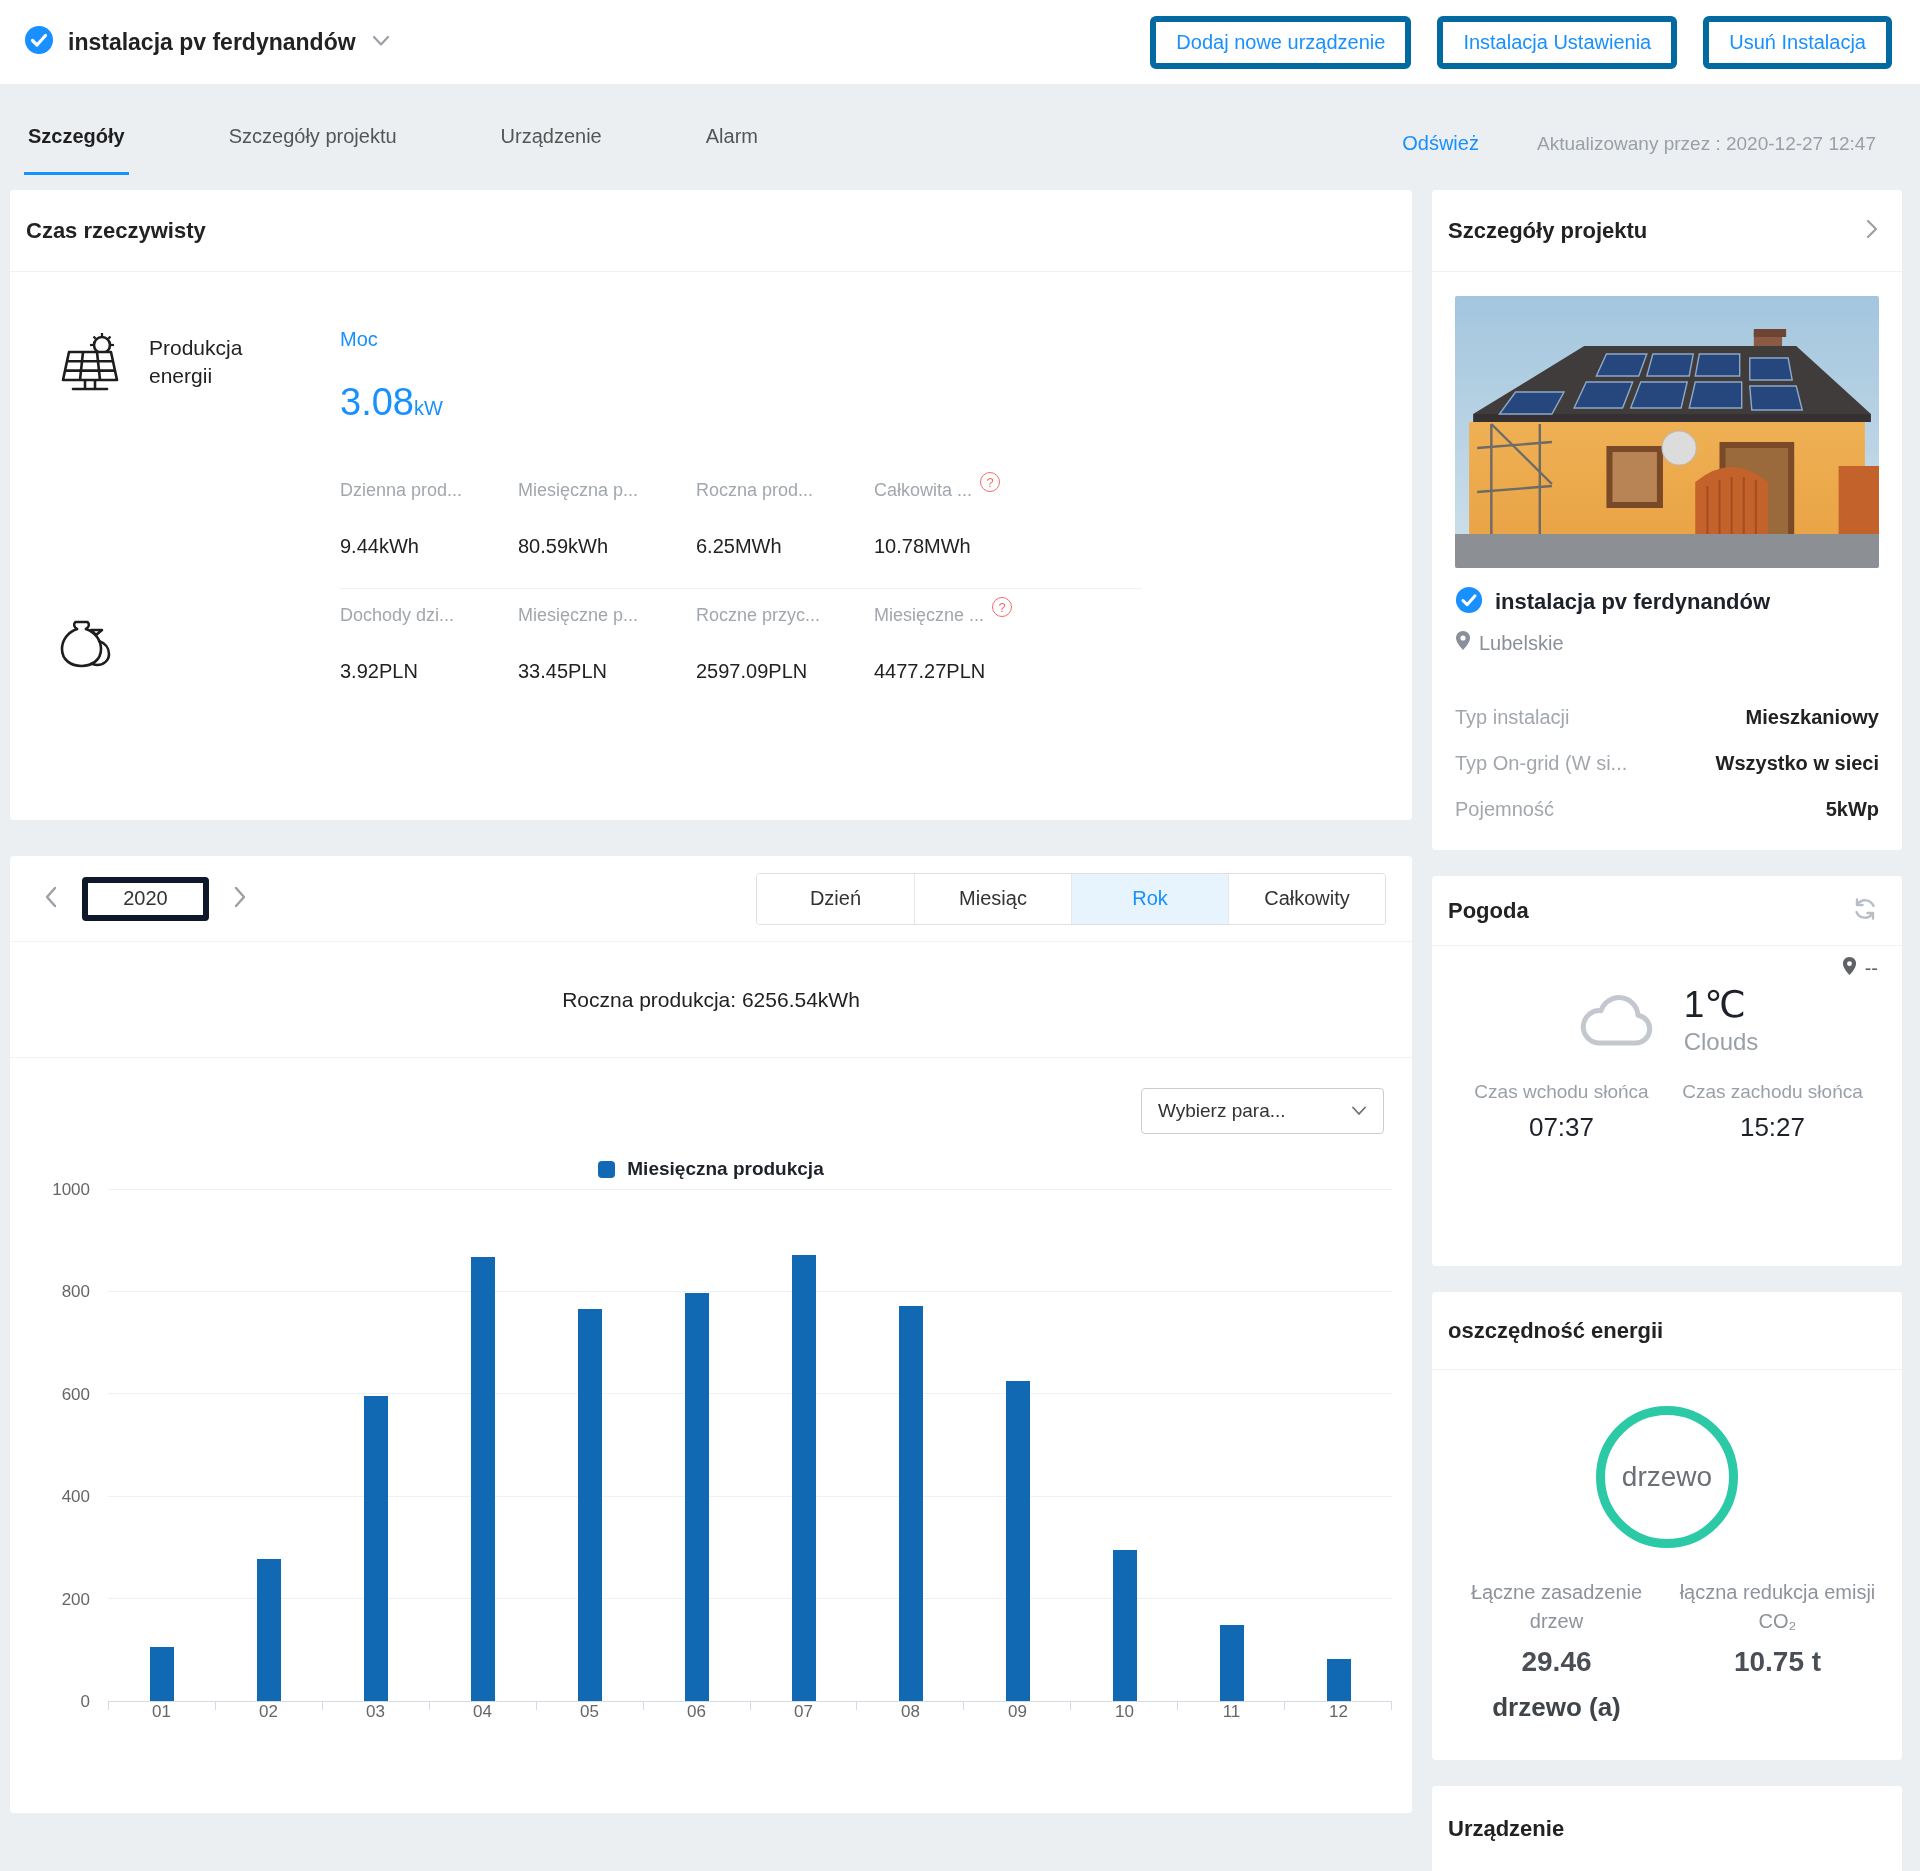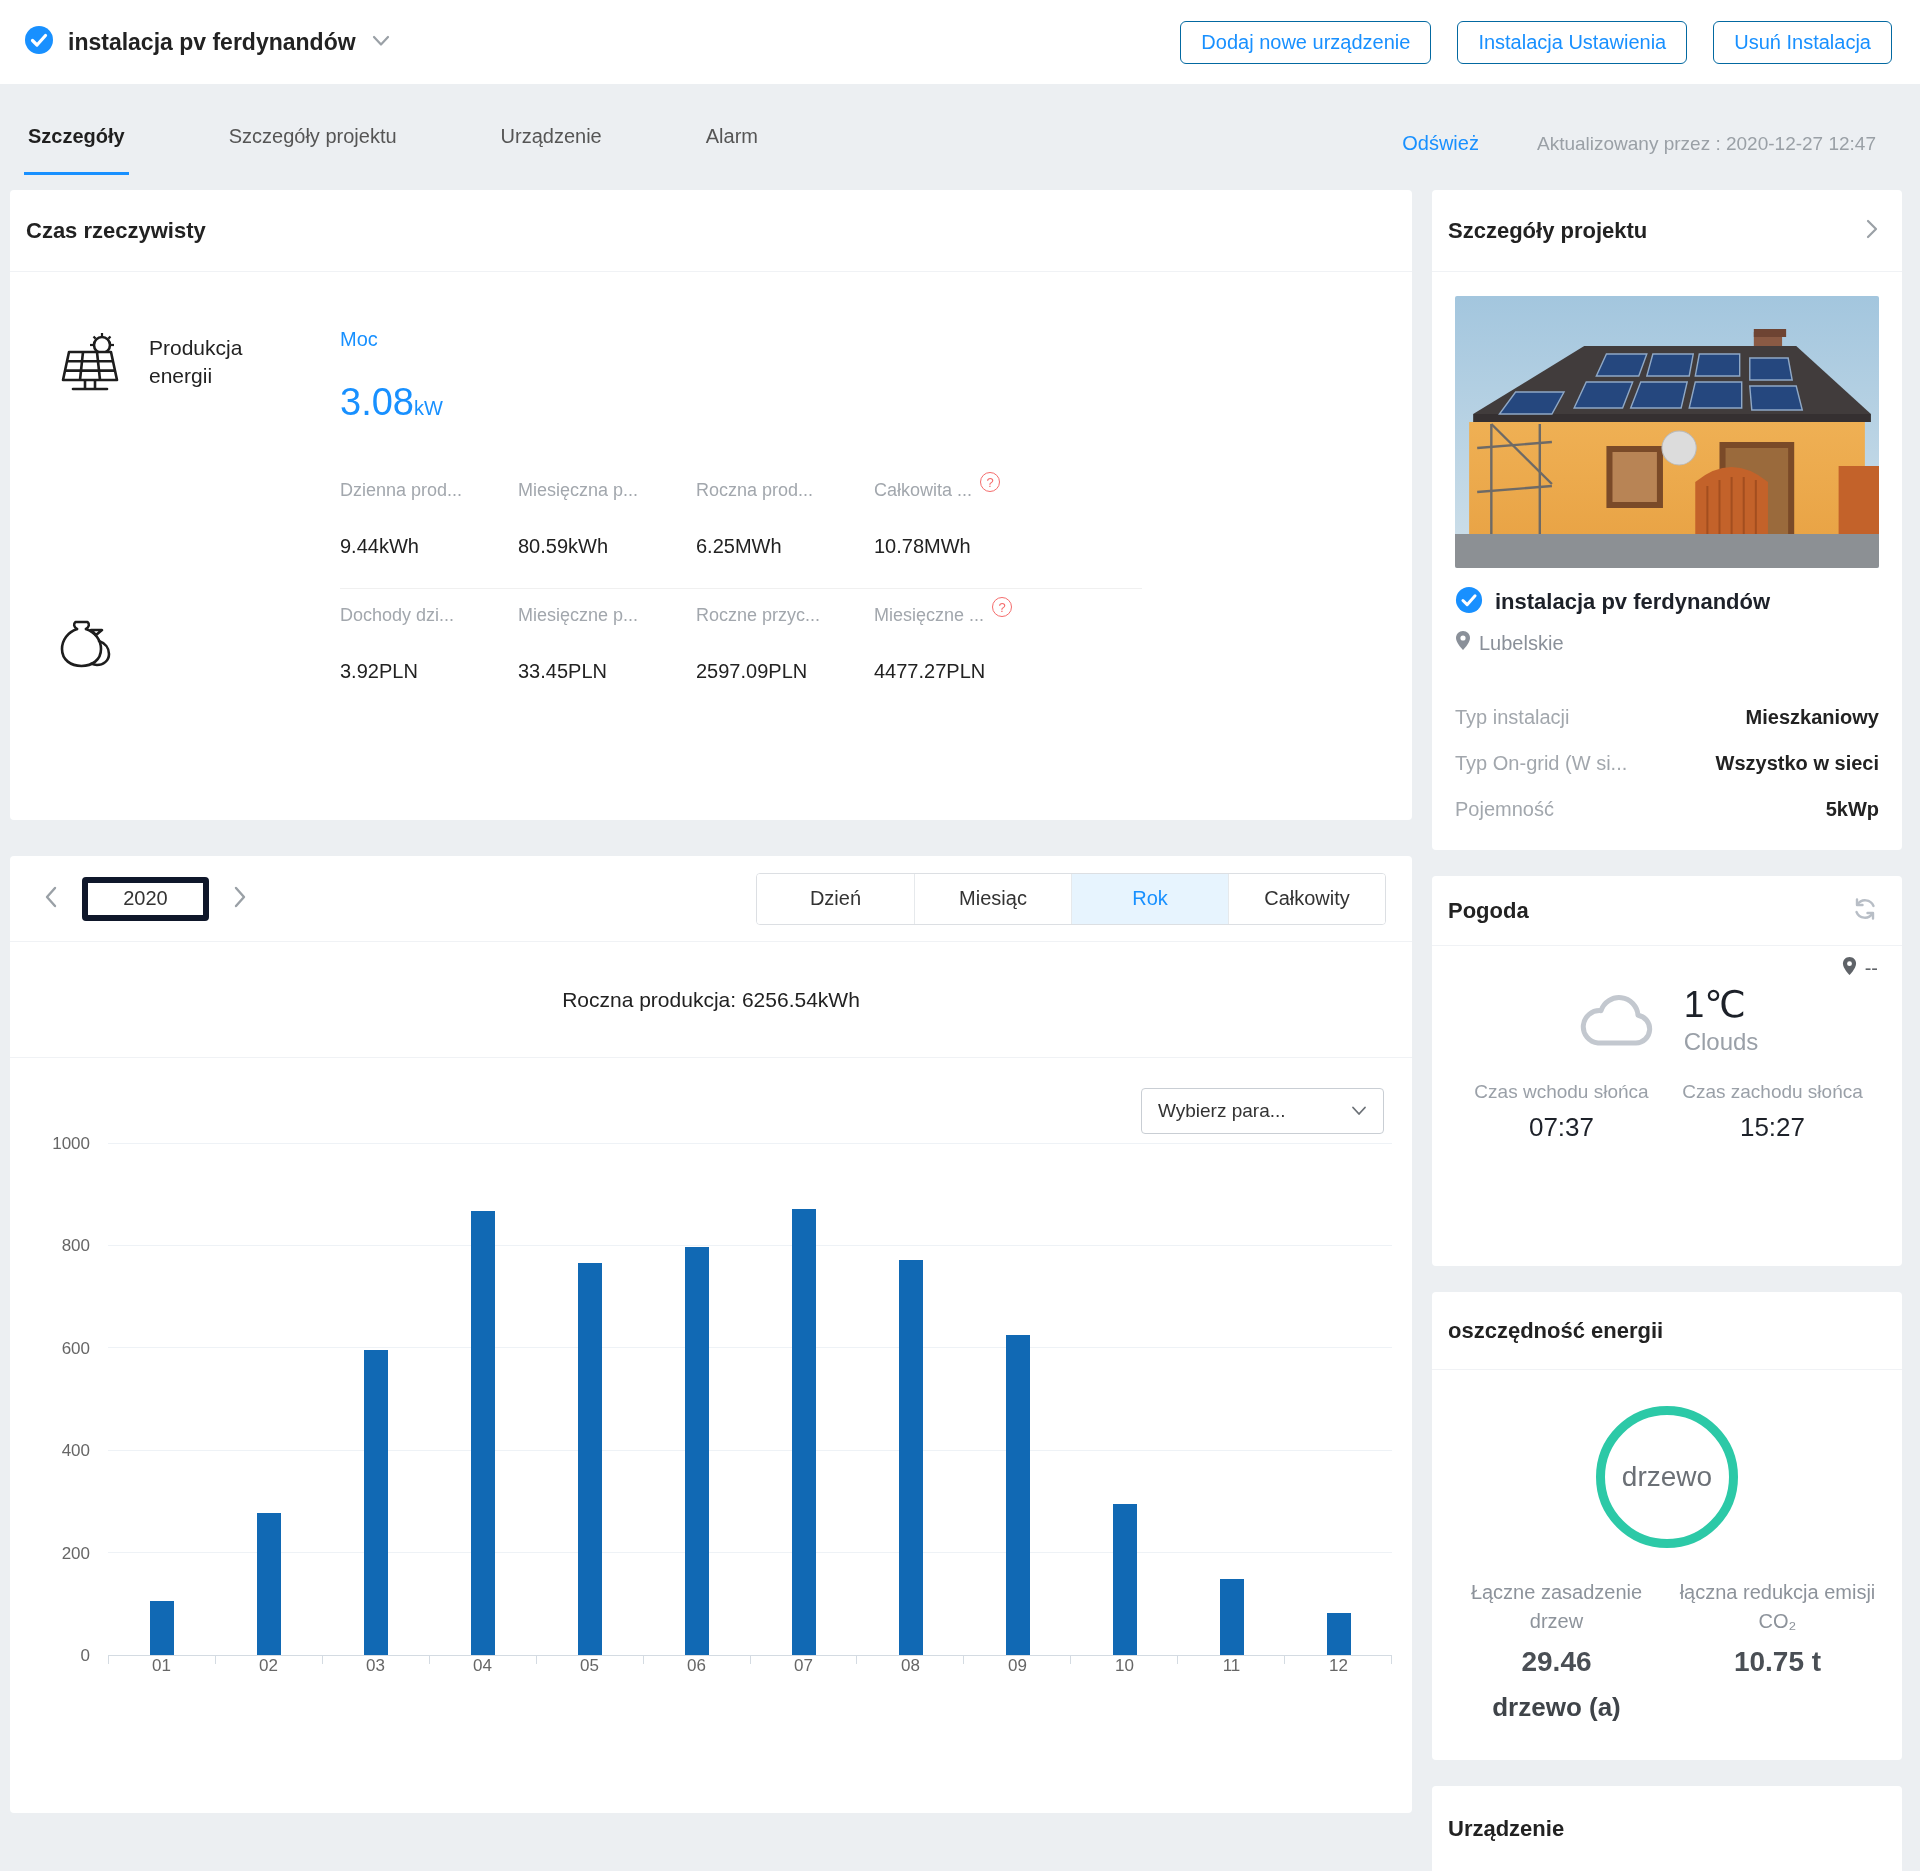--- a/index.html
+++ b/index.html
@@ -6,21 +6,21 @@
   html,body { width:1920px; height:1871px; overflow:hidden;
     font-family:"Liberation Sans","DejaVu Sans",sans-serif; background:#eceff2; color:#333; }
 
   
   .topbar { height:84px; background:#fff; display:flex; align-items:center;
     justify-content:space-between; padding:0 28px 0 24px; }
   .title-wrap { display:flex; align-items:center; gap:14px; cursor:pointer; }
   .title-text { font-size:23px; font-weight:700; color:#222; }
   .chev-down { margin-left:2px; }
   .topbar-buttons { display:flex; gap:26px; }
-  .btn-outline { background:#fff; border:1px solid #0369a1; color:#1890ff;
+  .btn-outline { background:#fff; border:6px solid #0369a1; color:#1890ff;
     font-size:20px; border-radius:6px; padding:9px 20px; cursor:pointer;
     font-family:inherit; }
 
   
   .tabrow { height:91px; display:flex; align-items:flex-end; justify-content:space-between;
     padding:0 44px 0 24px; }
   .tabs { display:flex; gap:96px; }
   .tab { font-size:20px; color:#555; padding:0 4px 24px 4px; cursor:pointer;
     border-bottom:3px solid transparent; }
   .tab.active { color:#1f1f1f; font-weight:700; border-bottom-color:#1890ff; }
@@ -324,20 +324,24 @@
 
       <div class="param-row">
         <button class="param-dropdown">
           <span>Wybierz para...</span>
           <svg width="16" height="10" viewBox="0 0 16 10">
               <polyline points="2,1.5 8,8 14,1.5" fill="none" stroke="#6b7076" stroke-width="1.8" stroke-linecap="round" stroke-linejoin="round"></polyline>
             </svg>
         </button>
       </div>
 
+      <div class="legend-row">
+        <span class="legend-marker" id="legendMarker" style="background: rgb(17, 105, 180);"></span>
+        <span class="legend-text">Miesięczna produkcja</span>
+      </div>
 
       <div class="chart-wrap">
         <div class="plot-outer">
           <div class="y-gutter" id="yGutter">
               <span class="y-tick" style="bottom: 0%;">0</span>
               <span class="y-tick" style="bottom: 20%;">200</span>
               <span class="y-tick" style="bottom: 40%;">400</span>
               <span class="y-tick" style="bottom: 60%;">600</span>
               <span class="y-tick" style="bottom: 80%;">800</span>
               <span class="y-tick" style="bottom: 100%;">1000</span>

